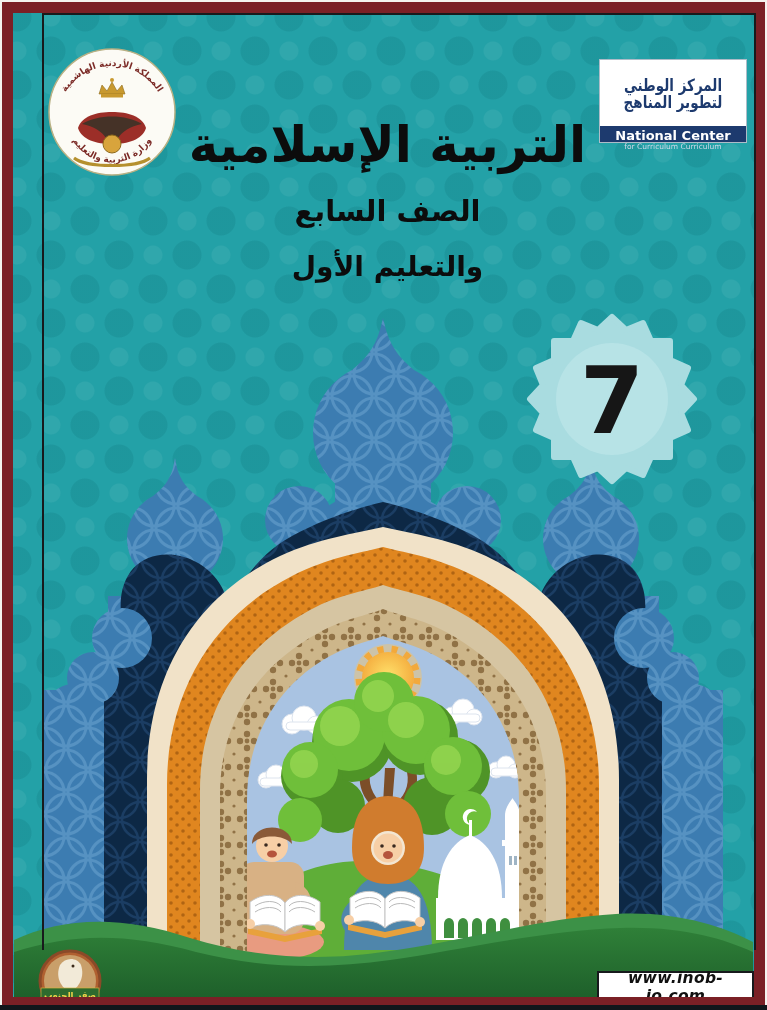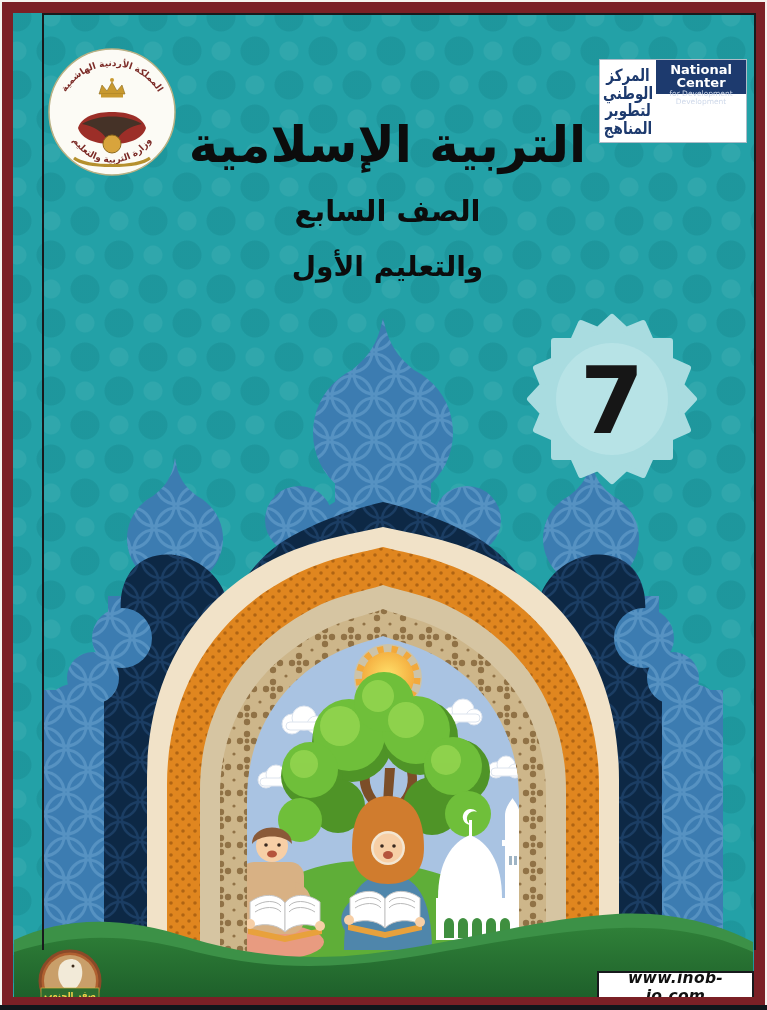--- a/index.html
+++ b/index.html
@@ -23,25 +23,25 @@
   .frame-bottomline{position:absolute;left:0;right:0;bottom:0;height:5px;background:#11161b;z-index:43;}
   
   .titles{position:absolute;left:8px;right:0;top:112px;text-align:center;direction:rtl;z-index:20;color:#0c0c0c;}
   .title-main{font-size:50px;font-weight:bold;line-height:1.35;margin:0;}
   .title-grade{font-size:29px;font-weight:bold;margin:14px 0 0 0;}
   .title-part{font-size:28px;font-weight:bold;margin:22px 0 0 0;}
   
   .ministry{position:absolute;left:42px;top:40px;z-index:21;}
   
   .ncc{position:absolute;left:599px;top:59px;width:148px;height:84px;background:#ffffff;
-       border:1px solid #aebcc8;box-sizing:border-box;z-index:21;display:flex;flex-direction:row;}
+       border:1px solid #aebcc8;box-sizing:border-box;z-index:21;display:flex;flex-direction:column;}
   .ncc-kufic{flex:1;display:flex;align-items:center;justify-content:center;
        color:#1d3a6e;font-weight:bold;font-size:13.5px;line-height:1.05;text-align:center;
        transform:scaleY(1.25);direction:rtl;padding:2px 3px;}
-  .ncc-band{height:34px;background:#1d3a6e;color:#fff;text-align:center;line-height:1;padding-top:3px;box-sizing:border-box;}
+  .ncc-band{height:16px;background:#1d3a6e;color:#fff;text-align:center;line-height:1;padding-top:3px;box-sizing:border-box;}
   .ncc-line1{font-size:13px;font-weight:bold;display:block;}
   .ncc-line2{font-size:7.5px;color:#cfd9ea;display:block;margin-top:1px;}
   
   .urlbox{position:absolute;left:597px;top:971px;width:157px;height:31px;background:#ffffff;
       border:2px solid #17191c;box-sizing:border-box;z-index:30;
       display:flex;align-items:center;justify-content:center;}
   .urlbox span{font-size:15.5px;font-weight:bold;font-style:italic;color:#101010;letter-spacing:.3px;text-align:center;}
   
   .stamp{position:absolute;left:24px;top:948px;z-index:31;}
 </style>
@@ -314,21 +314,21 @@
       <path d="M40,84 C56,74 84,74 100,84 C88,86 80,92 76,98 L64,98 C60,92 52,86 40,84 Z" fill="#453227"></path>
       <circle cx="70" cy="104" r="9" fill="#d8a43c" stroke="#8f6b1d" stroke-width="1"></circle>
       <path d="M32,118 C44,128 96,128 108,118" stroke="#b5902e" stroke-width="3" fill="none"></path>
     </g>
   </svg>
 
   <div class="ncc">
     <div class="ncc-kufic">المركز الوطني لتطوير المناهج</div>
     <div class="ncc-band">
       <span class="ncc-line1">National Center</span>
-      <span class="ncc-line2">for Development Development</span>
+      <span class="ncc-line2">for Curriculum Curriculum</span>
     </div>
   </div>
 
   <div class="titles">
     <h1 class="title-main">التربية الإسلامية</h1>
     <div class="title-grade">الصف السابع</div>
     <div class="title-part">والتعليم الأول</div>
   </div>
 
   <svg class="stamp" width="92" height="62" viewBox="0 0 92 62">

